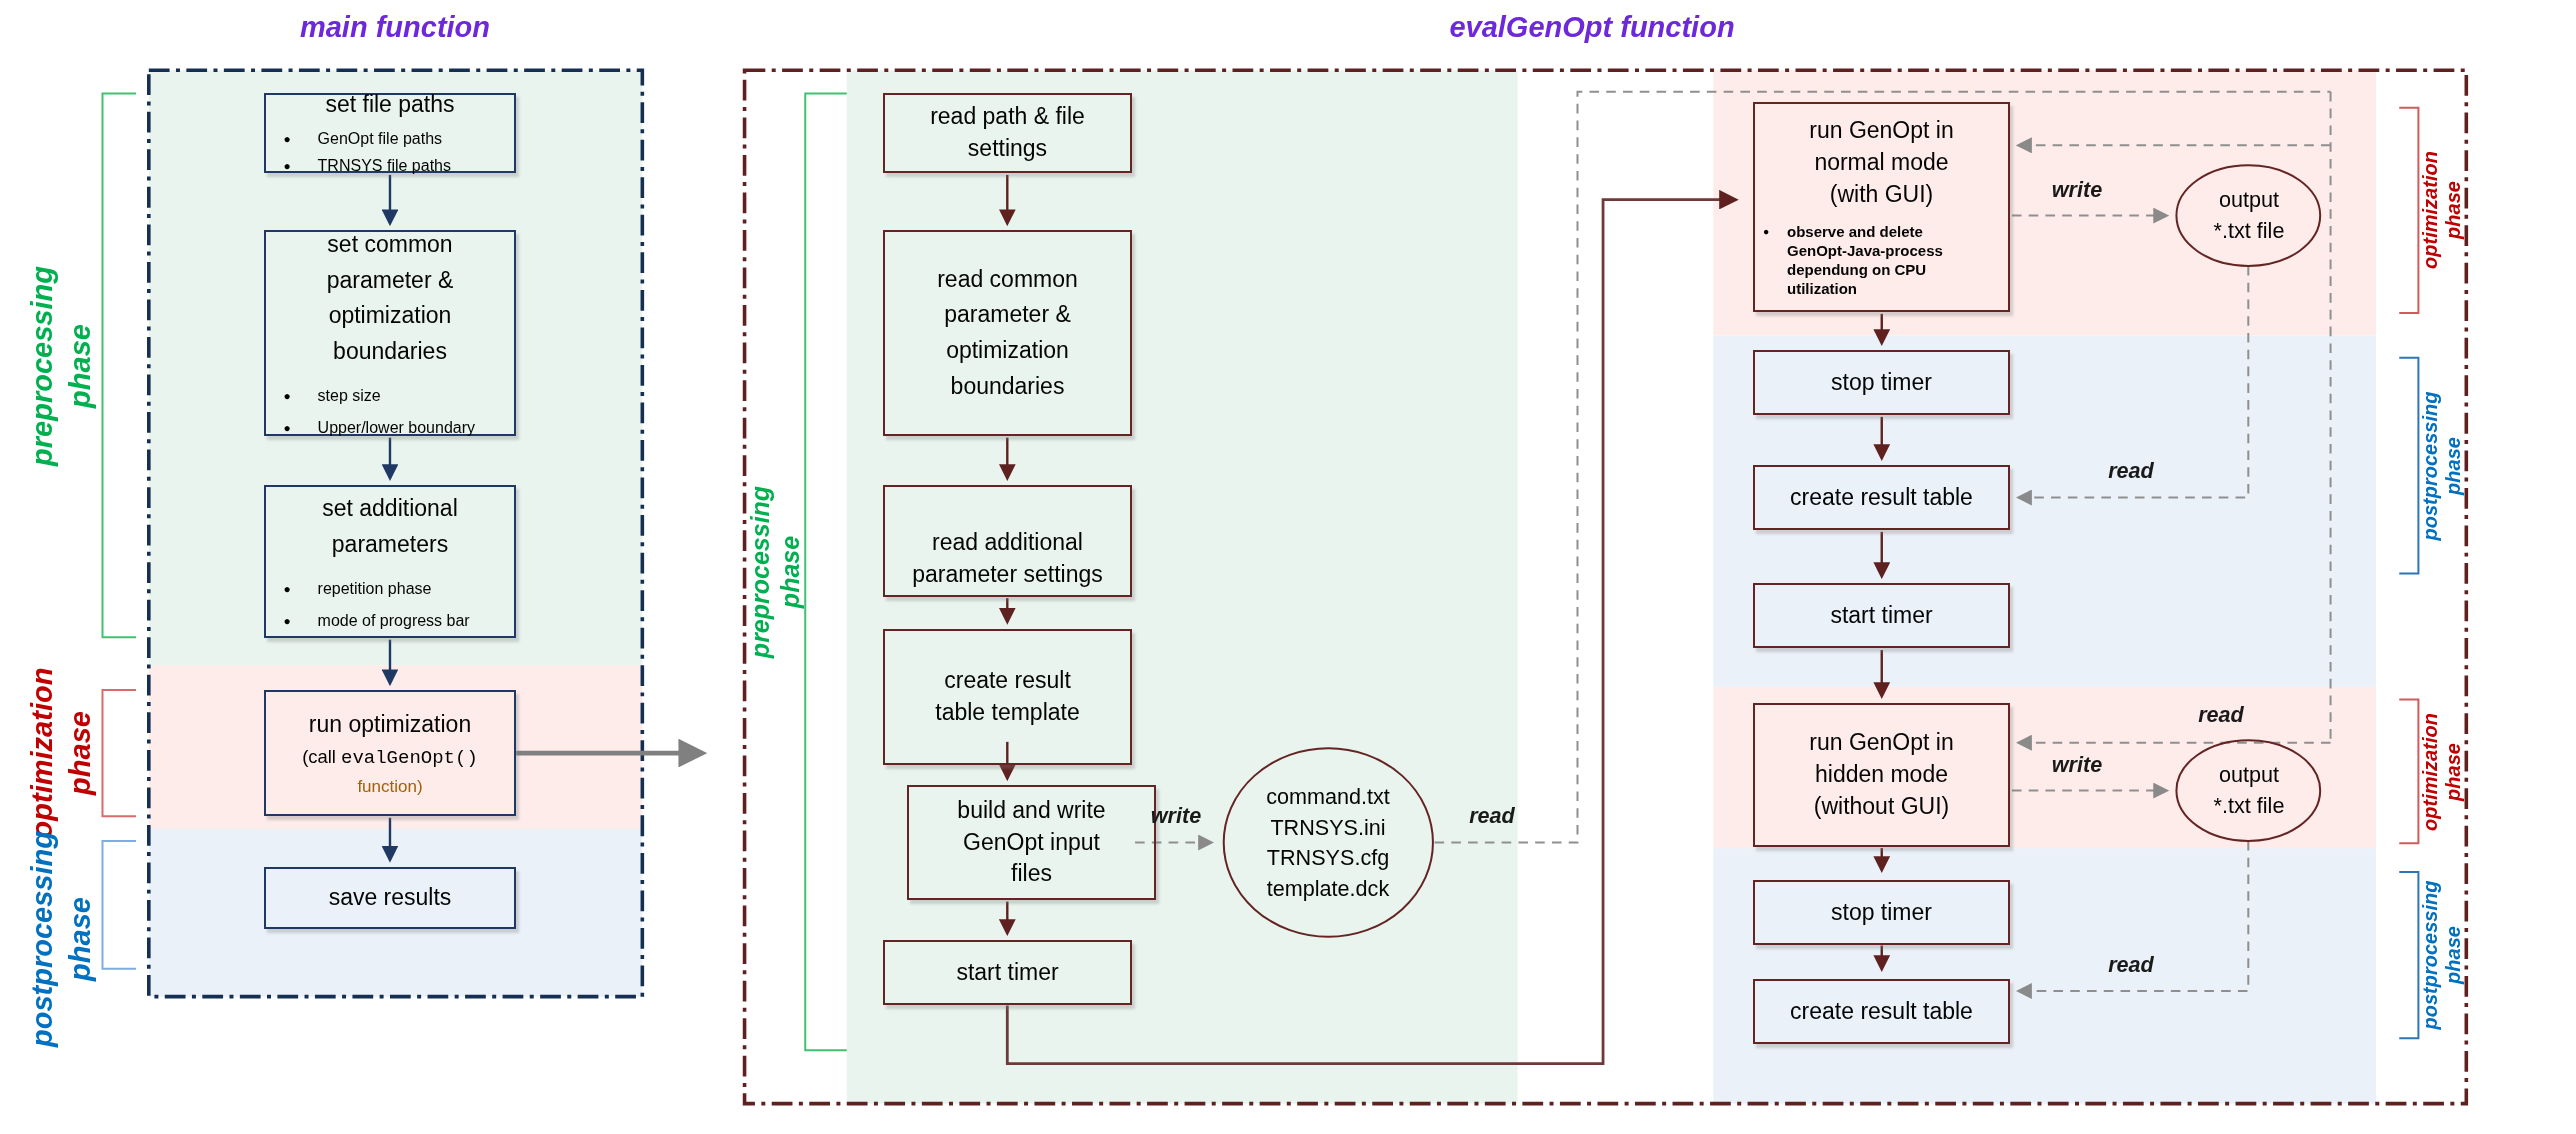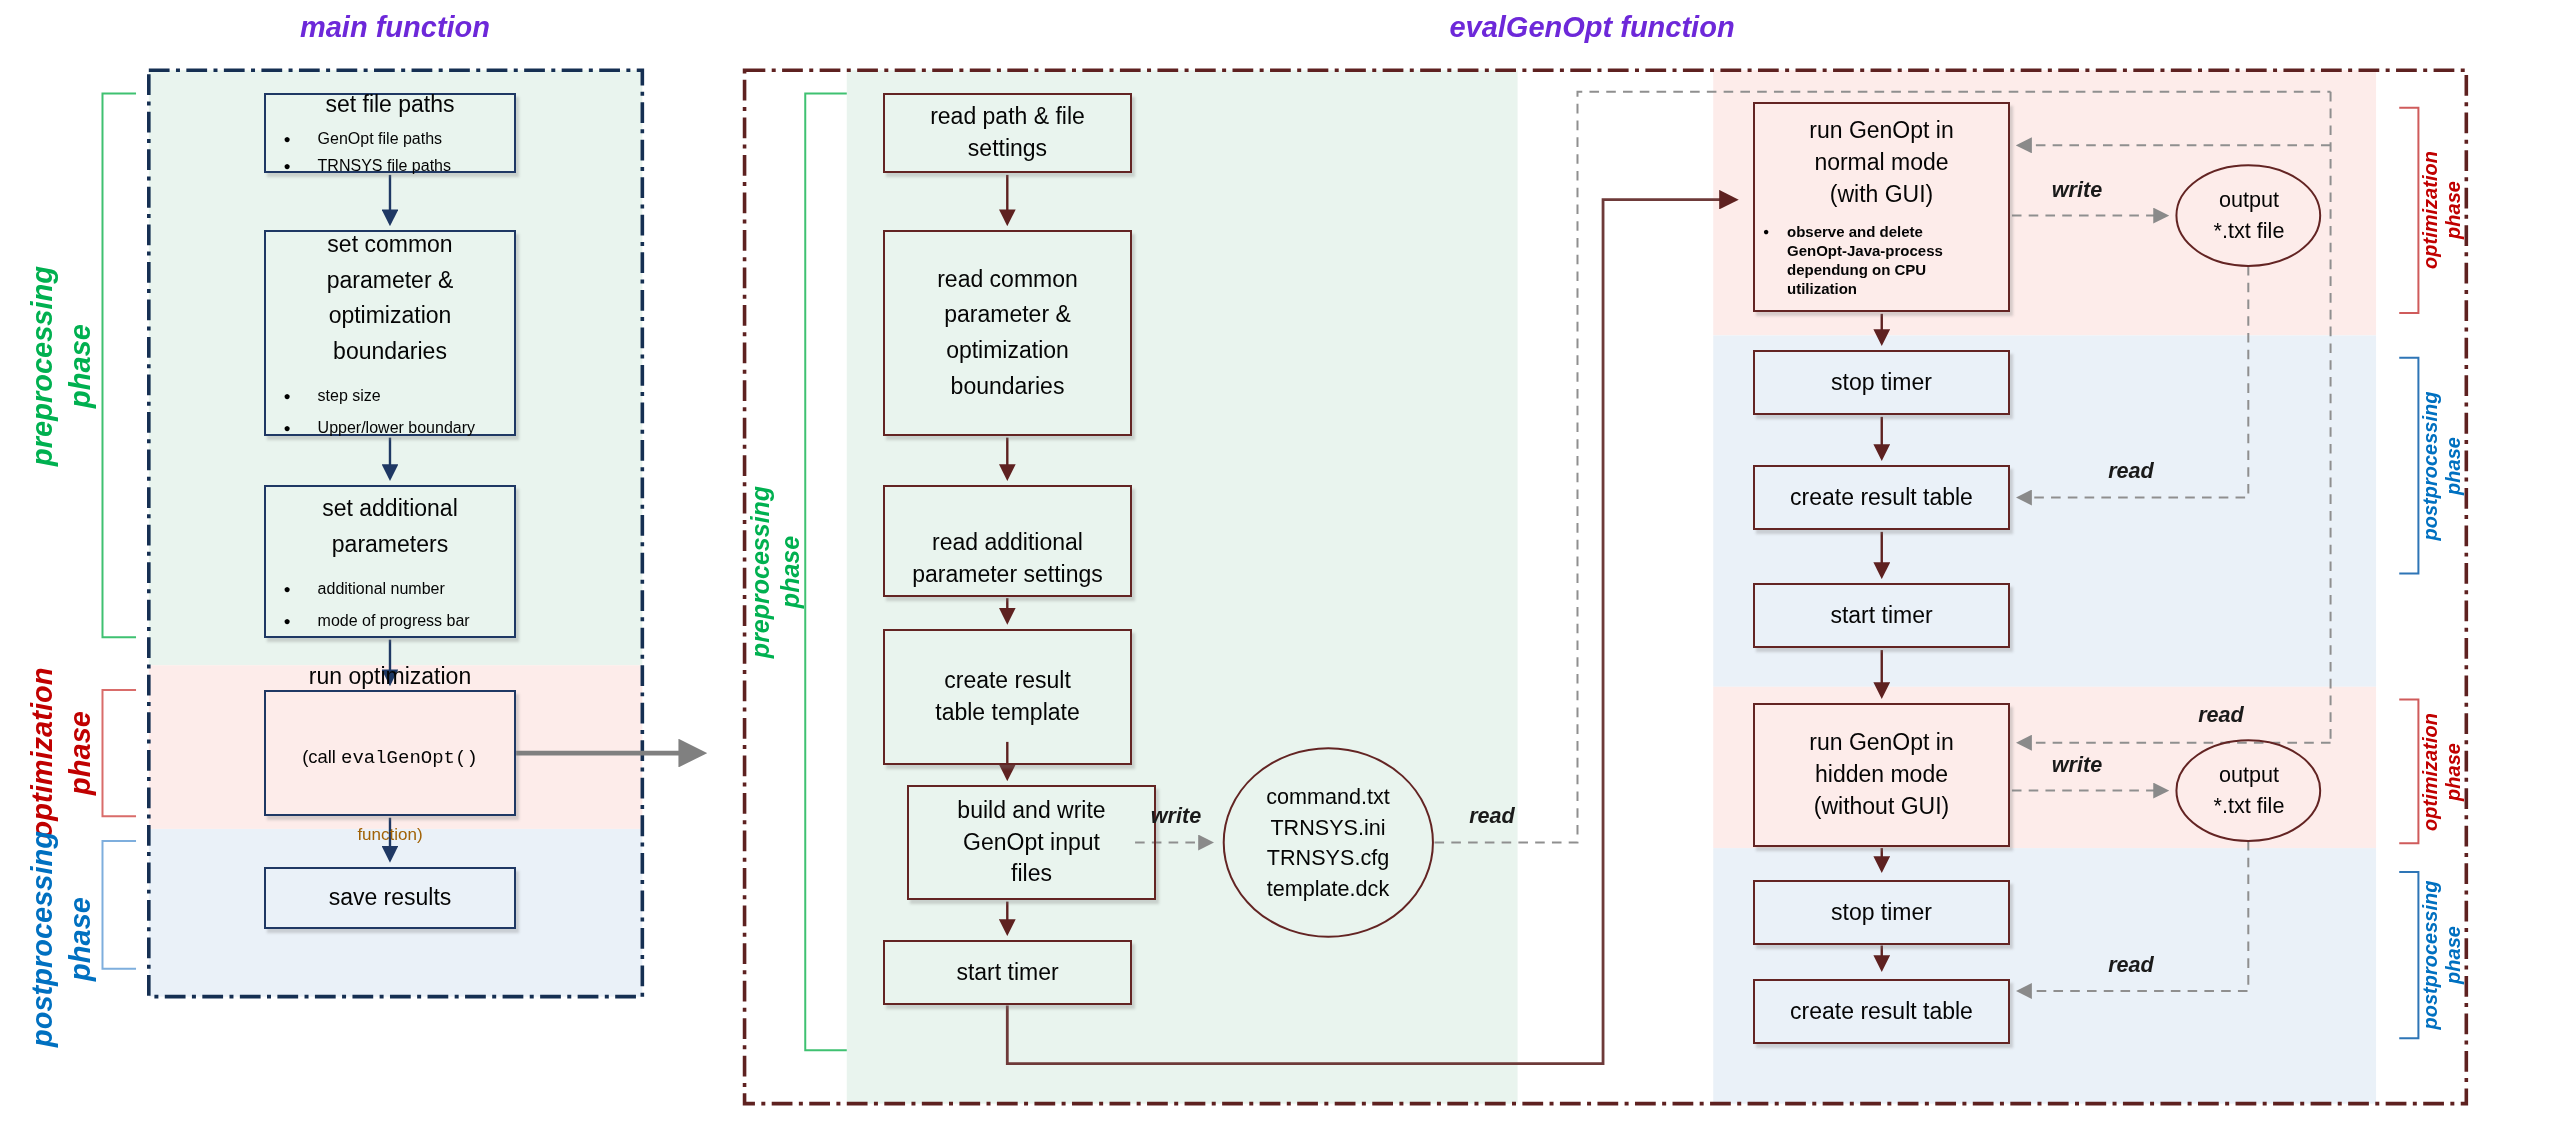--- a/index.html
+++ b/index.html
@@ -215,30 +215,30 @@
           <span class="b-txt">Upper/lower boundary</span>
         </div>
     </div>
   </div>
 
   <div class="box navy tall" style="left:264px; top:485px; width:252px; height:153px;">
     <div class="box-title" style="padding:0 44px;">set additional parameters</div>
     <div class="bullets">
       <div class="b-row">
           <span class="b-dot">●</span>
-          <span class="b-txt">additional number</span>
+          <span class="b-txt">repetition phase</span>
         </div>
       <div class="b-row">
           <span class="b-dot">●</span>
           <span class="b-txt">mode of progress bar</span>
         </div>
     </div>
   </div>
 
-  <div class="box navy" style="left:264px; top:690px; width:252px; height:126px;gap:48px;">
+  <div class="box navy" style="left:264px; top:690px; width:252px; height:126px;">
     <div class="box-title">run optimization</div>
     <div class="sub-line"><span>(call </span><span class="code">evalGenOpt()</span></div>
     <div class="sub-line2">function)</div>
   </div>
 
   <div class="box navy" style="left:264px; top:867px; width:252px; height:62px;">
     <div class="box-title">save results</div>
   </div>
 
   <div class="box maroon tall" style="left:883px; top:230px; width:249px; height:206px;">

